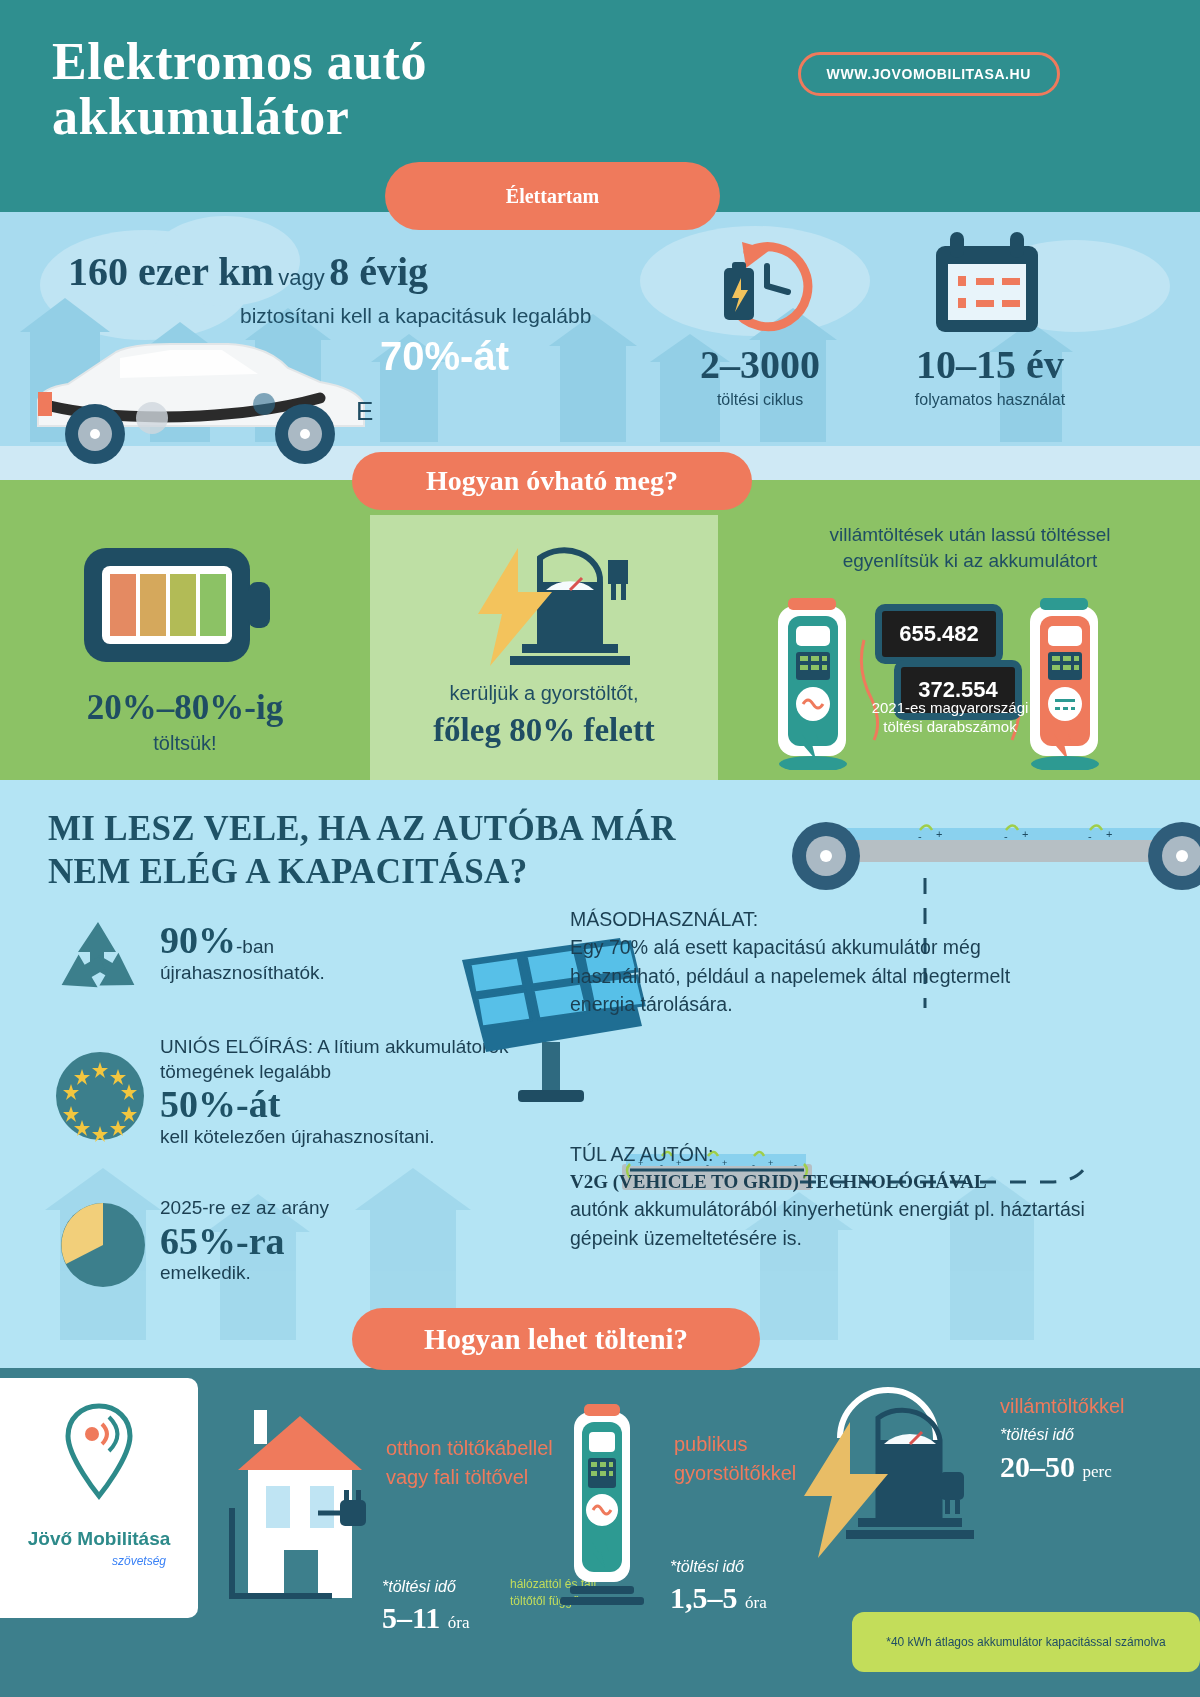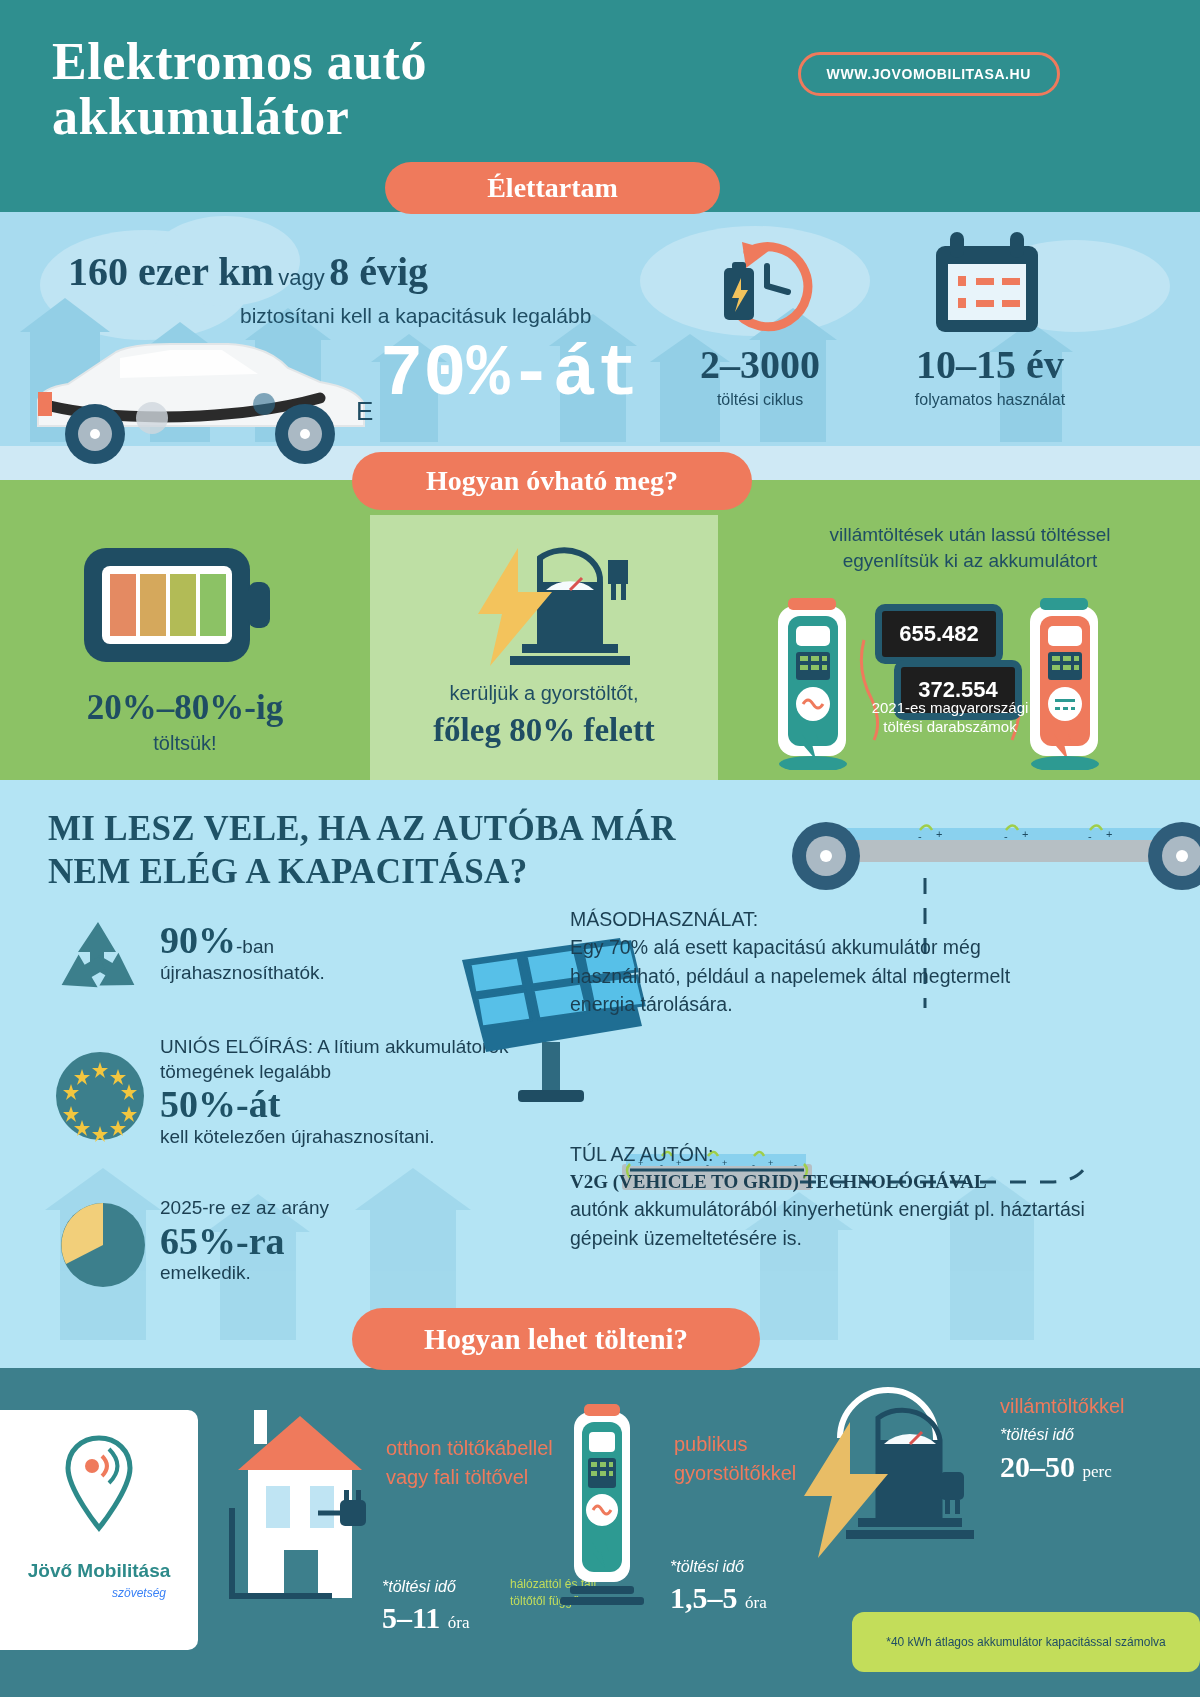--- a/index.html
+++ b/index.html
@@ -35,31 +35,31 @@
     font-weight:600;background:transparent;
   }
 
   
   .pill{
     position:absolute;background:#ef7a5c;color:#ffffff;
     font-family:"Liberation Serif", serif;font-weight:700;
     display:flex;align-items:center;justify-content:center;
     border-radius:34px;z-index:30;
   }
-  .pill-life{left:385px;top:162px;width:335px;height:52px;font-size:28px;}
+  .pill-life{left:385px;top:162px;width:335px;height:68px;font-size:20px;}
   .pill-care{left:352px;top:452px;width:400px;height:58px;font-size:28px;}
   .pill-charge{left:352px;top:1308px;width:408px;height:62px;font-size:29px;text-align:right;}
 
   
   .life-text{position:absolute;left:0;top:212px;width:700px;height:268px;}
   .life-line1{position:absolute;left:68px;top:36px;color:#1f4d63;}
   .life-line1 .big{font-family:"Liberation Serif", serif;font-weight:700;font-size:40px;vertical-align:baseline;}
   .life-line1 .small{font-size:22px;}
   .life-sub{position:absolute;left:240px;top:92px;font-size:21px;color:#1f4d63;}
-  .life-pct{position:absolute;left:380px;top:122px;font-family:Liberation Mono, monospace;font-weight:700;font-size:72px;color:#ffffff;}
+  .life-pct{position:absolute;left:380px;top:122px;font-family:Liberation Sans, sans-serif;font-weight:700;font-size:40px;color:#ffffff;}
 
   .stat{position:absolute;text-align:center;color:#1f4d63;}
   .stat .num{font-family:"Liberation Serif", serif;font-weight:700;font-size:40px;line-height:1;}
   .stat .lab{font-size:16px;margin-top:6px;}
   .stat-cycles{left:660px;top:345px;width:200px;}
   .stat-years{left:880px;top:345px;width:220px;}
 
   
   .car{position:absolute;left:20px;top:328px;width:360px;height:140px;}
 
@@ -87,21 +87,21 @@
   .r2{left:160px;top:1035px;width:360px;}
   .r3{left:160px;top:1196px;width:320px;}
 
   .ic{position:absolute;}
 
   .second-txt{position:absolute;left:570px;top:905px;width:500px;color:#1b3f52;font-size:19.5px;line-height:1.46;}
   .v2g-txt{position:absolute;left:570px;top:1140px;width:520px;color:#1b3f52;font-size:19.5px;line-height:1.44;}
   .v2g-txt .bold{font-family:"Liberation Serif", serif;font-weight:700;font-size:19px;}
 
   
-  .logo-card{position:absolute;left:0px;top:1378px;width:198px;height:240px;background:#ffffff;border-radius:0 10px 10px 0;margin-top:32px;}
+  .logo-card{position:absolute;left:0px;top:1378px;width:198px;height:240px;background:#ffffff;border-radius:0 10px 10px 0;}
   .logo-name{position:absolute;width:100%;text-align:center;top:150px;color:#2d8a8a;font-size:19px;font-weight:700;}
   .logo-sub{position:absolute;width:100%;text-align:center;top:176px;color:#3b82f6;font-size:12px;font-style:italic;padding-left:40px;}
 
   .chg-lbl{position:absolute;color:#ef7a5c;font-size:20px;line-height:1.45;}
   .chg-star{position:absolute;color:#ffffff;font-size:16px;font-style:italic;}
   .chg-time{position:absolute;color:#ffffff;font-family:"Liberation Serif", serif;font-weight:700;font-size:30px;}
   .chg-time .unit{font-size:17px;font-weight:400;}
   .chg-note{position:absolute;color:#c3dd5a;font-size:12px;line-height:1.45;}
 
   .footnote{position:absolute;left:852px;top:1612px;width:348px;height:60px;background:#c3dd5a;border-radius:12px;

